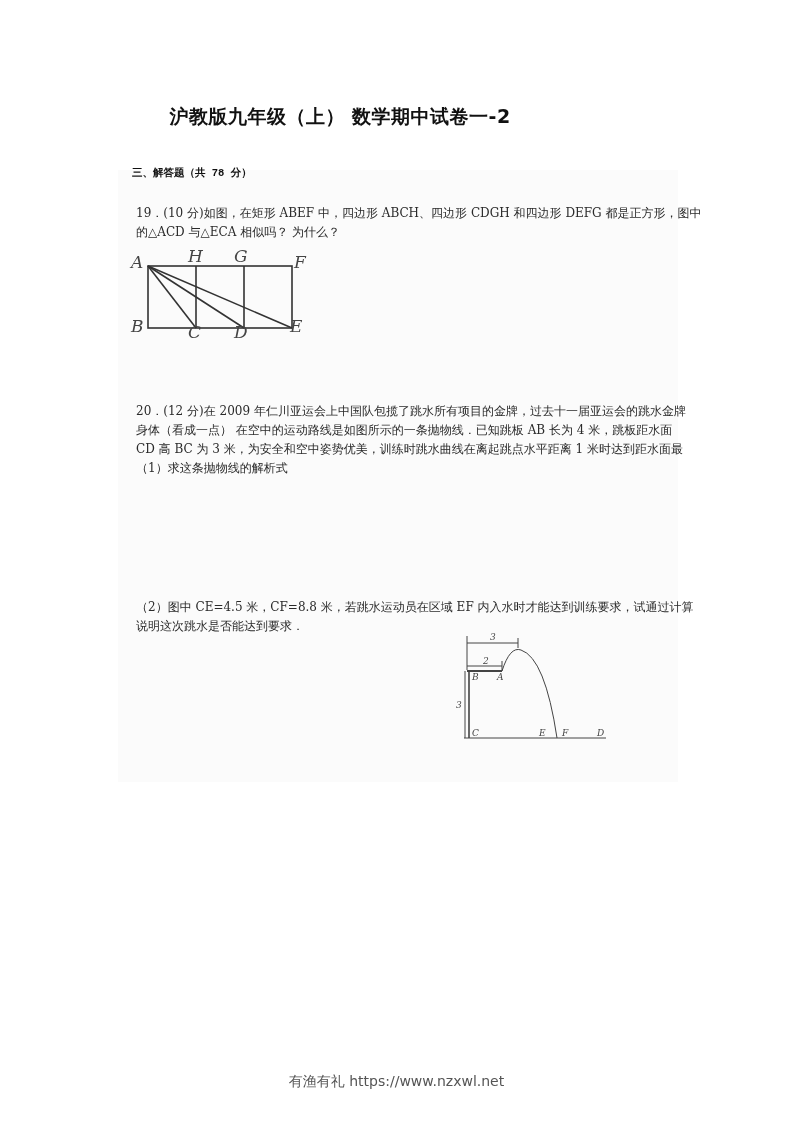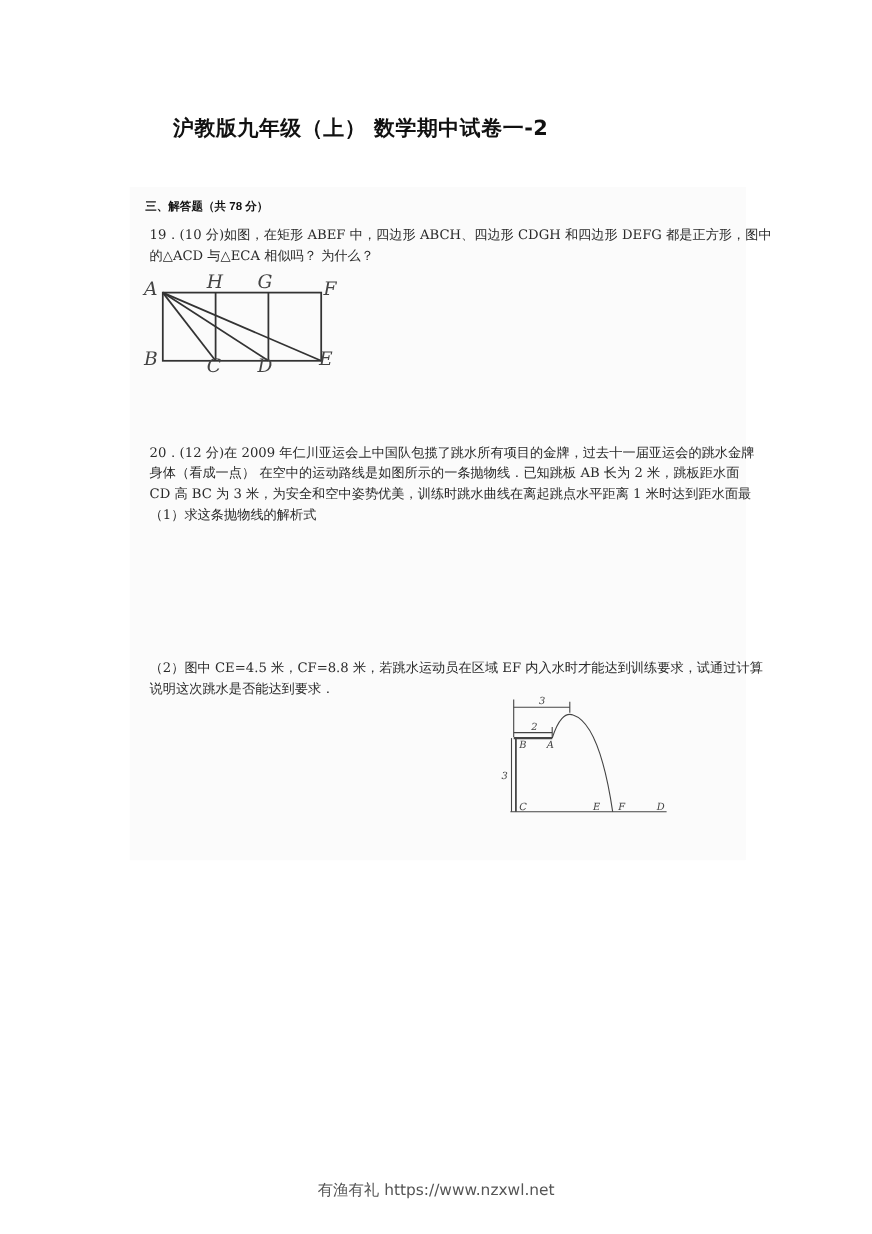--- a/index.html
+++ b/index.html
@@ -1,24 +1,24 @@
 <!DOCTYPE html>
 <html><head>
 <meta charset="utf-8">
 <style>
   html, body { margin: 0; padding: 0; background: #ffffff; }
   body { width: 793px; height: 1122px; position: relative; overflow: hidden;
          font-family: "DejaVu Serif", "Liberation Serif", serif; color: #222; }
-  .title { position: absolute; top: 104px; left: 0; width: 656px; text-align: center;
+  .title { position: absolute; top: 104px; left: 12px; width: 656px; text-align: center;
            font-family: "DejaVu Sans", "Liberation Sans", sans-serif; font-weight: bold;
            font-size: 19px; color: #111; letter-spacing: 0.5px; }
   .scan { position: absolute; left: 118px; top: 170px; width: 560px; height: 612px;
           background: #fbfbfb; }
-  .section-head { position: absolute; left: 132px; top: 181px; font-size: 10.5px; font-weight: bold;
-                  font-family: Liberation Sans, sans-serif; color: #111; }
+  .section-head { position: absolute; left: 132px; top: 166px; font-size: 10.5px; font-weight: bold;
+                  font-family: Liberation Mono, monospace; color: #111; }
   .para { position: absolute; left: 136px; width: 530px; font-size: 12px; line-height: 19px;
           color: #2a2a2a; }
   .line { white-space: nowrap; display: block; }
   .watermark { position: absolute; top: 1073px; left: 0; width: 793px; text-align: center;
                font-family: "DejaVu Sans", sans-serif; font-size: 14px; color: #555; }
   svg text { font-family: "DejaVu Serif", "Liberation Serif", serif; font-style: italic; }
 </style>
 </head>
 <body>
 
@@ -49,21 +49,21 @@
     <text x="166" y="24">F</text>
     <text x="3" y="88">B</text>
     <text x="60" y="94">C</text>
     <text x="106" y="94">D</text>
     <text x="162" y="88">E</text>
   </g>
 </svg>
 
 <div class="para" style="top:402px;">
   <span class="line">20．(12 分)在 2009 年仁川亚运会上中国队包揽了跳水所有项目的金牌，过去十一届亚运会的跳水金牌</span>
-  <span class="line">身体（看成一点）  在空中的运动路线是如图所示的一条抛物线．已知跳板 AB 长为 2 米，跳板距水面</span>
+  <span class="line">身体（看成一点）  在空中的运动路线是如图所示的一条抛物线．已知跳板 AB 长为 4 米，跳板距水面</span>
   <span class="line">CD 高 BC 为 3 米，为安全和空中姿势优美，训练时跳水曲线在离起跳点水平距离 1 米时达到距水面最</span>
   <span class="line">（1）求这条抛物线的解析式</span>
 </div>
 
 <div class="para" style="top:598px;">
   <span class="line">（2）图中 CE=4.5 米，CF=8.8 米，若跳水运动员在区域 EF 内入水时才能达到训练要求，试通过计算</span>
   <span class="line">说明这次跳水是否能达到要求．</span>
 </div>
 
 <svg style="position:absolute;left:450px;top:630px;" width="170" height="120" viewBox="0 0 170 120">

